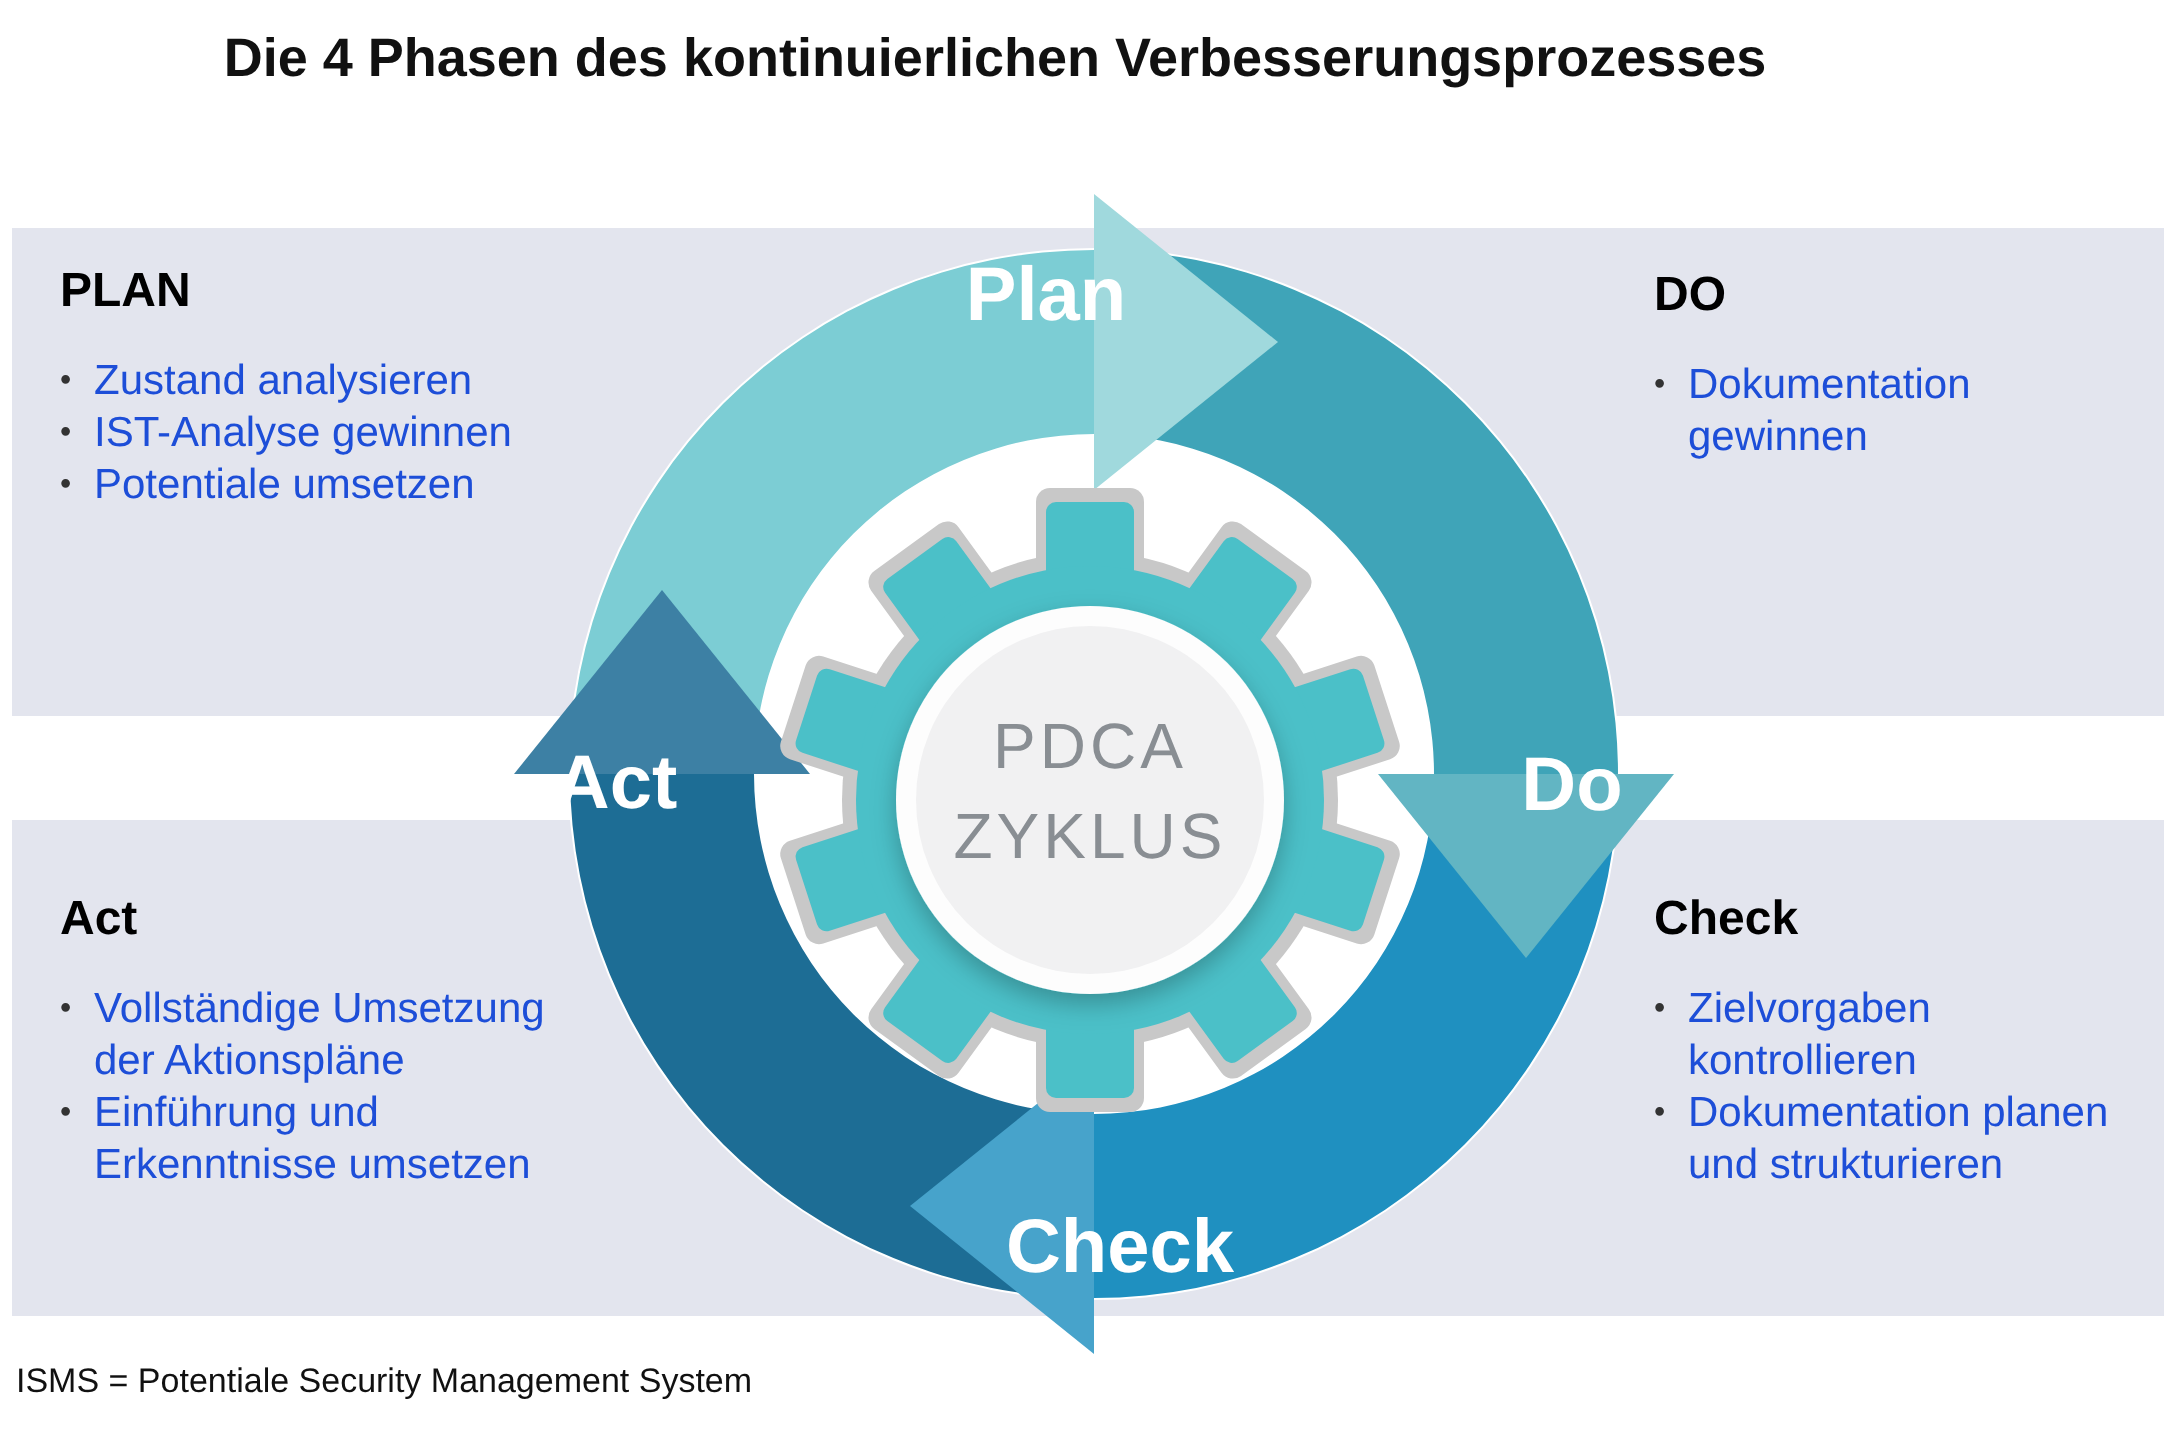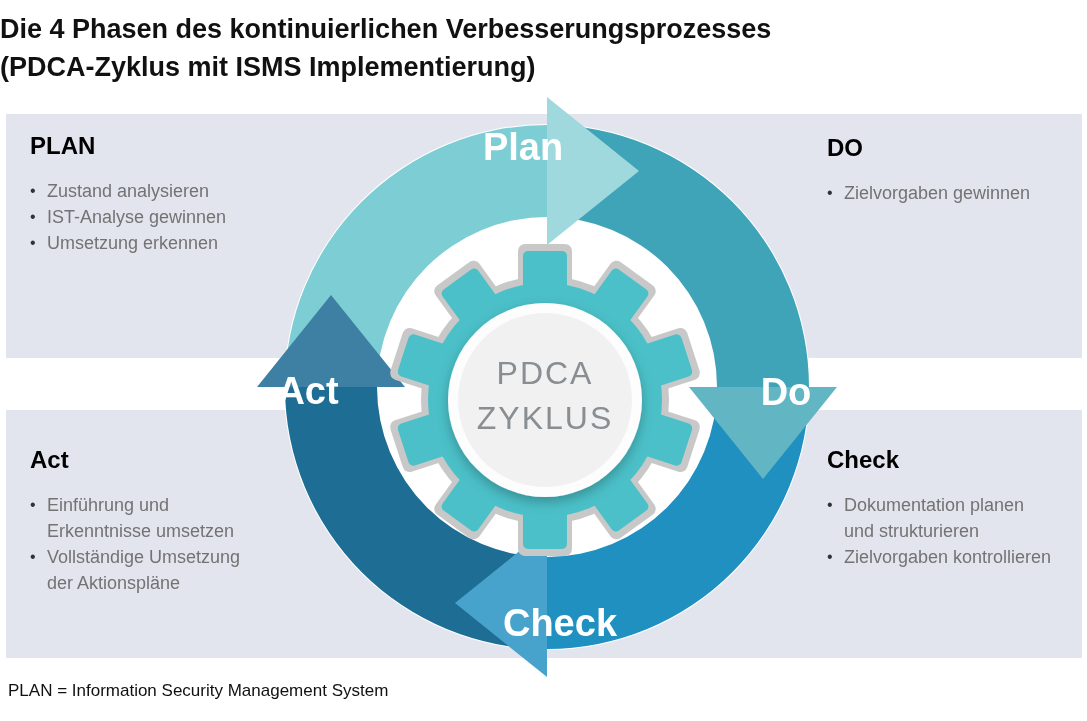--- a/index.html
+++ b/index.html
@@ -1,31 +1,31 @@
 <!DOCTYPE html>
 <html><head>
 <meta charset="utf-8">
 <style>
   html,body{margin:0;padding:0;}
   body{
     width:1087px;height:721px;position:relative;background:#ffffff;
     font-family:"Liberation Sans", sans-serif;color:#1a1a1a;overflow:hidden;
   }
   .title{
-    position:absolute;left:0;top:10px;width:995px;
+    position:absolute;left:0;top:10px;width:995px;text-align:center;
     font-weight:bold;color:#111;line-height:38px;font-size:27px;
   }
   .band{position:absolute;left:6px;width:1076px;background:#e3e5ee;}
   .band1{top:114px;height:244px;}
   .band2{top:410px;height:248px;}
   .quad{position:absolute;z-index:3;}
   .quad h2{margin:0 0 18px 0;font-size:24px;font-weight:bold;color:#000;line-height:28px;}
   .quad ul{margin:0;padding:0;list-style:none;}
   .quad li{
-    font-size:18px;line-height:26px;color:#737373;white-space:pre-line;
+    font-size:21px;line-height:26px;color:#1d4ed8;white-space:pre-line;
     padding-left:17px;position:relative;
   }
   .quad li::before{content:"•";position:absolute;left:0;top:0;font-size:16px;color:#333;}
   .q-plan{left:30px;top:132px;width:255px;}
   .q-do{left:827px;top:134px;width:250px;}
   .q-act{left:30px;top:446px;width:265px;}
   .q-check{left:827px;top:446px;width:258px;}
   .diagram{position:absolute;left:0;top:0;z-index:2;}
   .seg-label{
     font-family:"Liberation Sans", sans-serif;font-weight:bold;fill:#ffffff;
@@ -35,58 +35,57 @@
   }
   .footer{
     position:absolute;left:8px;top:681px;font-size:17px;color:#111;z-index:3;
   }
 </style>
 </head>
 <body>
 
 <div class="title">
   <div>Die 4 Phasen des kontinuierlichen Verbesserungsprozesses</div>
-  <div>(PDCA-Zyklus mit ISMS Implementierung)</div>
 </div>
 
 <div class="band band1"></div>
 <div class="band band2"></div>
 
 <div class="quad q-plan">
   <h2>PLAN</h2>
   <ul>
     <li>Zustand analysieren</li>
     <li>IST-Analyse gewinnen</li>
-    <li>Umsetzung erkennen</li>
+    <li>Potentiale umsetzen</li>
   </ul>
 </div>
 
 <div class="quad q-do">
   <h2>DO</h2>
   <ul>
-    <li>Zielvorgaben gewinnen</li>
+    <li>Dokumentation gewinnen</li>
   </ul>
 </div>
 
 <div class="quad q-act">
   <h2>Act</h2>
   <ul>
+    <li>Vollständige Umsetzung
+der Aktionspläne</li>
     <li>Einführung und
 Erkenntnisse umsetzen</li>
-    <li>Vollständige Umsetzung
-der Aktionspläne</li>
   </ul>
 </div>
 
 <div class="quad q-check">
   <h2>Check</h2>
   <ul>
+    <li>Zielvorgaben kontrollieren</li>
     <li>Dokumentation planen
 und strukturieren</li>
-    <li>Zielvorgaben kontrollieren</li>
   </ul>
 </div>
 
 <svg class="diagram" width="1087" height="721" viewBox="0 0 1087 721">
   <defs>
     <filter id="soft" x="-40%" y="-40%" width="180%" height="180%">
       <feDropShadow dx="0" dy="5" stdDeviation="6" flood-color="#000000" flood-opacity="0.25"></feDropShadow>
     </filter>
   </defs>
 
@@ -137,13 +136,13 @@
       <circle cx="545" cy="400" r="117"></circle>
     </g>
 
     <circle cx="545" cy="400" r="97" fill="#fdfdfd" filter="url(#soft)"></circle>
     <circle cx="545" cy="400" r="87" fill="#f1f1f2"></circle>
     <text class="hub-text" x="545" y="384" font-size="32" text-anchor="middle" fill="#898e93">PDCA</text>
     <text class="hub-text" x="545" y="429" font-size="32" text-anchor="middle" fill="#898e93">ZYKLUS</text>
   </g>
 </svg>
 
-<div class="footer">PLAN = Information Security Management System</div>
+<div class="footer">ISMS = Potentiale Security Management System</div>
 
 </body></html>

